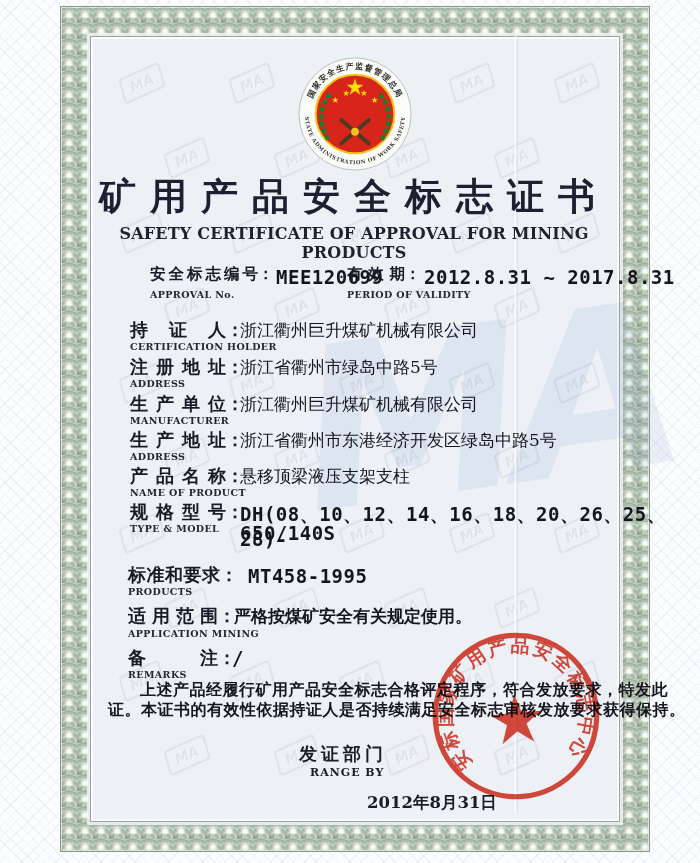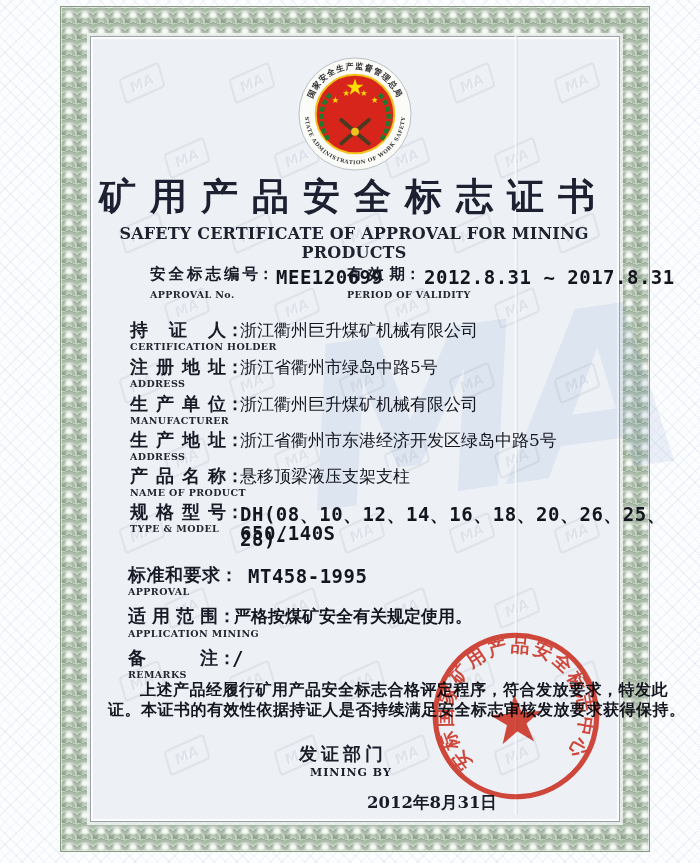--- a/index.html
+++ b/index.html
@@ -242,21 +242,21 @@
 <div class="mono-value" style="left:240px;top:522px;">650/140S</div>
 
 <div class="cn-label" style="left:128px;top:563px;width:92px;">
     <span>标</span>
     <span>准</span>
     <span>和</span>
     <span>要</span>
     <span>求</span>
   </div>
 <div class="cn-colon" style="left:220px;top:563px;">：</div>
-<div class="en-label" style="left:128px;top:586px;">APPROVAL</div>
+<div class="en-label" style="left:128px;top:586px;">PRODUCTS</div>
 <div class="mono-value" style="left:248px;top:565px;">MT458-1995</div>
 
 <div class="cn-label" style="left:128px;top:604px;width:90px;">
     <span>适</span>
     <span>用</span>
     <span>范</span>
     <span>围</span>
   </div>
 <div class="cn-colon" style="left:218px;top:604px;">：</div>
 <div class="en-label" style="left:128px;top:628px;">APPLICATION MINING</div>
@@ -267,21 +267,21 @@
     <span>注</span>
   </div>
 <div class="cn-colon" style="left:218px;top:646px;">：</div>
 <div class="en-label" style="left:128px;top:669px;">REMARKS</div>
 <div class="mono-value" style="left:232px;top:647px;">/</div>
 
 <div class="statement" style="left:140px;top:680px;">上述产品经履行矿用产品安全标志合格评定程序，符合发放要求，特发此</div>
 <div class="statement" style="left:108px;top:700px;">证。本证书的有效性依据持证人是否持续满足安全标志审核发放要求获得保持。</div>
 
 <div class="issued-cn">发证部门</div>
-<div class="issued-en">MINING BY</div>
+<div class="issued-en">RANGE BY</div>
 <div class="issue-date">2012年8月31日</div>
 
 <svg class="seal" viewBox="0 0 170 170">
   <circle cx="85" cy="85" r="78" fill="none" stroke="#dd3b2c" stroke-width="5"></circle>
   <defs>
     <path id="sealArc" d="M 41.2,128.8 A 62,62 0 1 1 128.8,128.8"></path>
   </defs>
   <text font-size="18" font-weight="bold" fill="#dd3b2c" letter-spacing="2.5" font-family="DejaVu Serif, serif">
     <textPath href="#sealArc" startOffset="50%" text-anchor="middle">安标国家矿用产品安全标志中心</textPath>
   </text>

